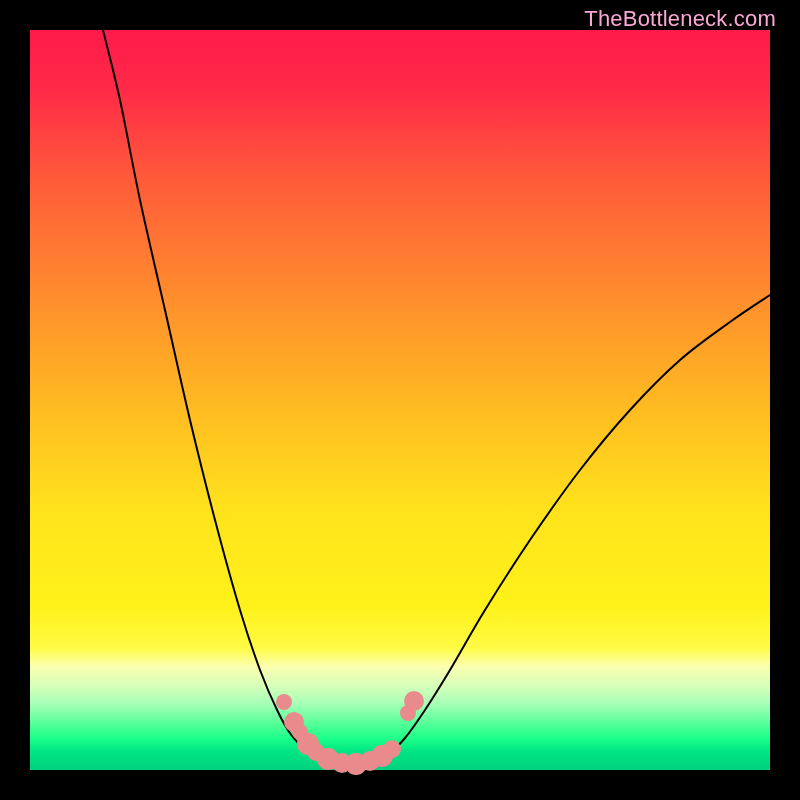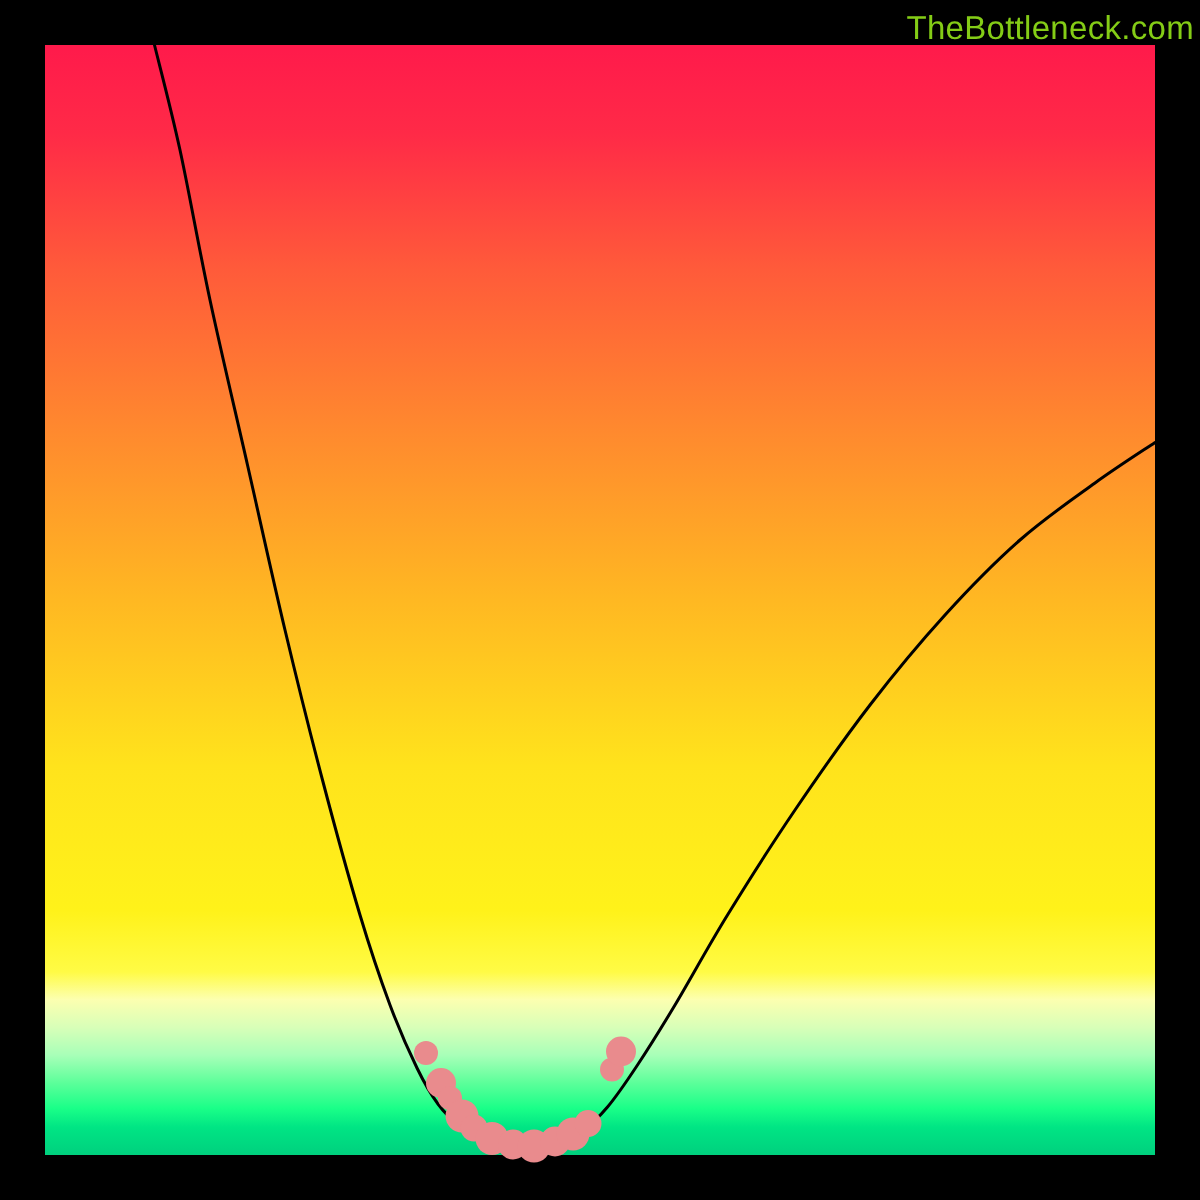--- a/index.html
+++ b/index.html
@@ -21,22 +21,22 @@
   }
   .gradient {
     position: absolute;
     inset: 0;
     width: 100%;
     height: 100%;
   }
   .watermark {
     position: absolute;
     top: 6px;
-    right: 4px;
-    color: #84cc16;
+    right: 24px;
+    color: #f9a8d4;
     font-size: 22px;
     font-weight: 500;
     letter-spacing: 0.2px;
     user-select: none;
   }
   svg.curve {
     position: absolute;
     left: 30px;
     top: 30px;
     width: 740px;

